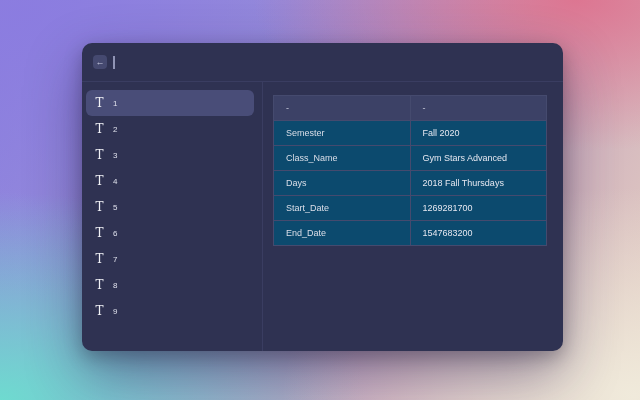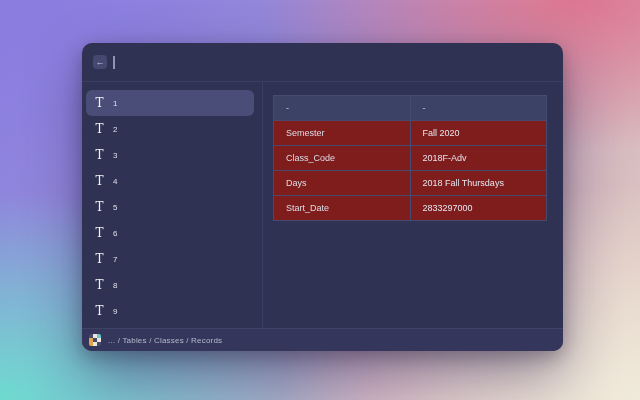--- a/index.html
+++ b/index.html
@@ -38,21 +38,21 @@
   .side-item.selected{ background:#494d78; }
   .t-icon{ font-family:"DejaVu Serif", serif; font-size:12px; color:#f0f1f6;
     width:13px; text-align:center; }
   .side-num{ font-size:8px; color:#dfe1ec; margin-left:7px; letter-spacing:.2px; }
   
   .main{ flex:1; padding:13px 16px 0 10px; min-width:0; }
   table{ width:100%; border-collapse:collapse; table-layout:fixed; }
   th,td{ height:25px; padding:0 0 0 12px; text-align:left; vertical-align:middle;
     font-size:9px; font-weight:normal; border:1px solid #454a6e; }
   th{ background:#3c4166; color:#c9cddc; }
-  td{ background:#7f1d1d; color:#e5e7f0; }
+  td{ background:#0c4a6e; color:#e5e7f0; }
   td.field{ color:#dcdfe9; }
   
   .footer{ height:23px; flex:0 0 23px; background:#34375b; border-top:1px solid #3f4366;
     display:flex; align-items:center; padding-left:7px; }
   .app-icon{ width:12px; height:12px; display:grid;
     grid-template-columns:repeat(3,1fr); grid-template-rows:repeat(3,1fr);
     border-radius:2px; overflow:hidden; }
   .app-icon i{ display:block; }
   .c-dark{ background:#454a6b; } .c-teal{ background:#6ec7c4; }
   .c-white{ background:#e9e6de; } .c-orange{ background:#e2a449; }
@@ -120,44 +120,34 @@
             <th>-</th>
             <th>-</th>
           </tr>
         </thead>
         <tbody>
           <tr>
             <td class="field">Semester</td>
             <td>Fall 2020</td>
           </tr>
           <tr>
-            <td class="field">Class_Code</td>
-            <td>2018F-Adv</td>
+            <td class="field">Class_Name</td>
+            <td>Gym Stars Advanced</td>
           </tr>
           <tr>
             <td class="field">Days</td>
             <td>2018 Fall Thursdays</td>
           </tr>
           <tr>
             <td class="field">Start_Date</td>
-            <td>2833297000</td>
+            <td>1269281700</td>
+          </tr>
+          <tr>
+            <td class="field">End_Date</td>
+            <td>1547683200</td>
           </tr>
         </tbody>
       </table>
     </main>
   </div>
 
-  <div class="footer">
-    <span class="app-icon">
-      <i class="c-dark"></i>
-        <i class="c-white"></i>
-        <i class="c-teal"></i>
-      <i class="c-orange"></i>
-        <i class="c-dark"></i>
-        <i class="c-white"></i>
-      <i class="c-orange"></i>
-        <i class="c-white"></i>
-        <i class="c-dark"></i>
-    </span>
-    <span class="crumb">... / Tables / Classes / Records</span>
-  </div>
 
 </div>
 
 </body></html>

